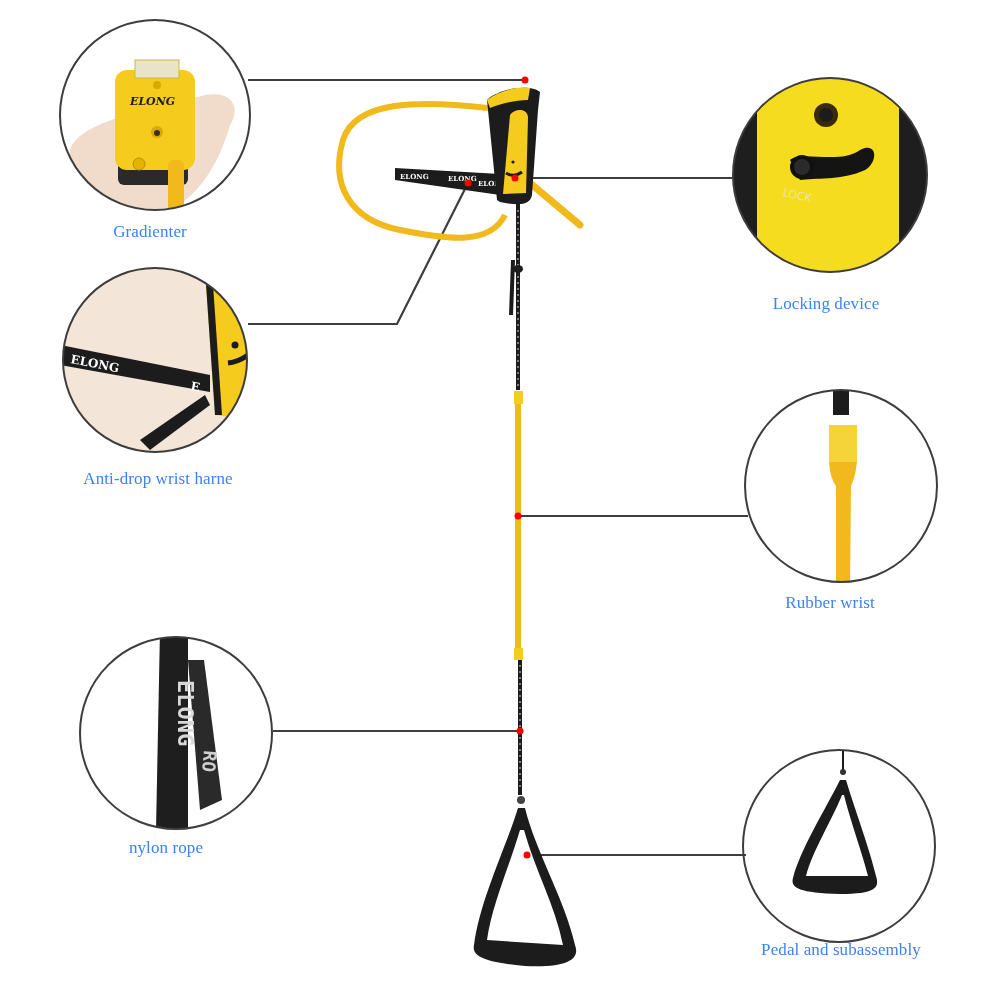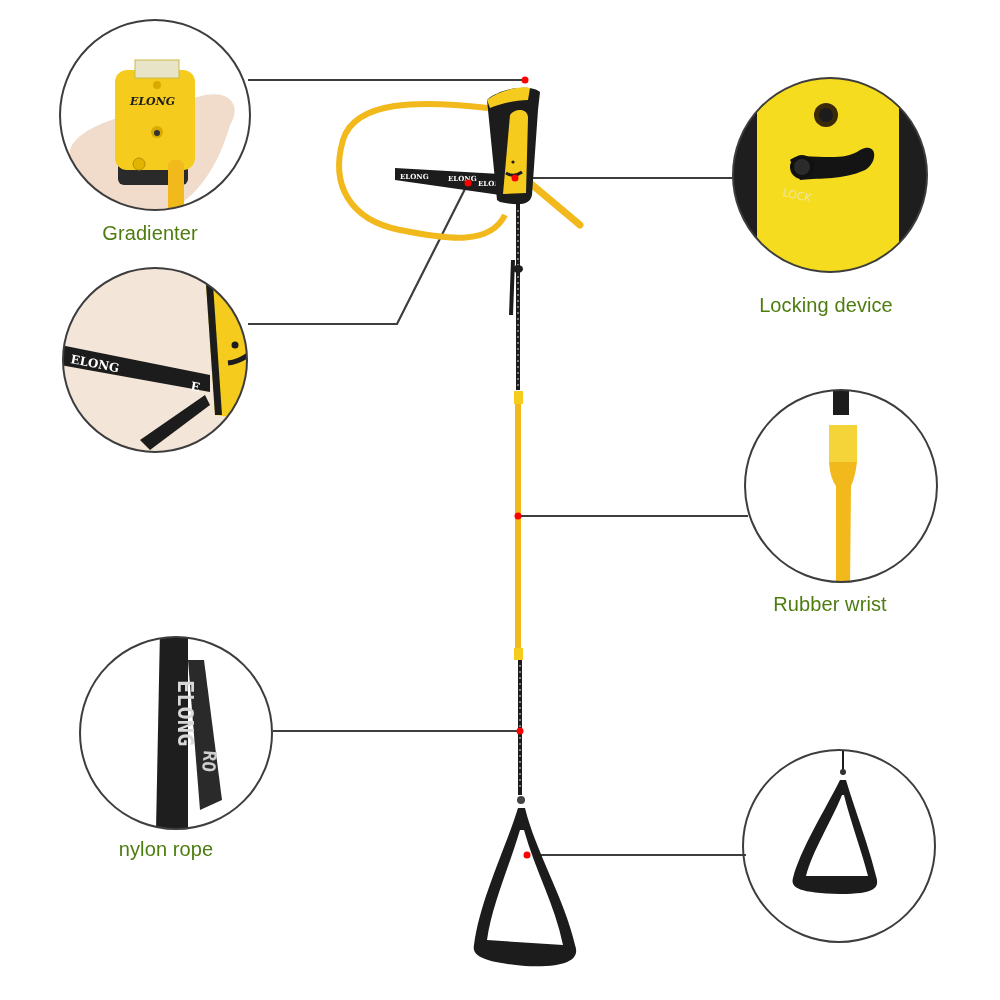--- a/index.html
+++ b/index.html
@@ -1,18 +1,18 @@
 <!DOCTYPE html>
 <html><head>
   <meta charset="utf-8">
   <style>
     html, body { margin:0; padding:0; background:#ffffff; }
     body { width:1000px; height:1000px; position:relative; overflow:hidden; font-family:"DejaVu Sans", sans-serif; }
     .stage { position:absolute; left:0; top:0; width:1000px; height:1000px; }
-    .label { position:absolute; font-family:Liberation Sans, sans-serif; font-size:20px; color:#4d7c0f; white-space:nowrap; letter-spacing:0.1px; transform:translateX(-50%); }
+    .label { position:absolute; font-family:Liberation Serif, serif; font-size:17px; color:#3b82f6; white-space:nowrap; letter-spacing:0.1px; transform:translateX(-50%); }
     svg { position:absolute; left:0; top:0; }
   </style>
 </head>
 <body>
 
 <div class="stage">
 
 <svg width="1000" height="1000" viewBox="0 0 1000 1000">
 
   <g stroke="#3d3d3d" stroke-width="2.2" fill="none">
@@ -146,16 +146,18 @@
   <g clip-path="url(#c6)">
     <line x1="843" y1="740" x2="843" y2="775" stroke="#1c1c1c" stroke-width="2"></line>
     <circle cx="843" cy="772" r="3" fill="#333"></circle>
     <path d="M 840 780 C 825 810, 800 850, 793 878 C 790 888, 800 893, 840 894 C 875 894, 880 888, 876 876 C 870 850, 855 810, 846 780 Z" fill="#1c1c1c"></path>
     <path d="M 842 795 C 832 820, 812 852, 806 876 L 868 876 C 862 852, 850 820, 844 795 Z" fill="#ffffff"></path>
   </g>
   <circle cx="839" cy="846" r="96" stroke="#3d3d3d" stroke-width="2" fill="none"></circle>
 </svg>
 
   <div class="label" style="left:150px; top:222px;">Gradienter</div>
+  <div class="label" style="left:158px; top:469px;">Anti-drop wrist harne</div>
   <div class="label" style="left:826px; top:294px;text-align:center;">Locking device</div>
   <div class="label" style="left:830px; top:593px;">Rubber wrist</div>
   <div class="label" style="left:166px; top:838px;text-align:center;">nylon rope</div>
+  <div class="label" style="left:841px; top:940px;">Pedal and subassembly</div>
 </div>
 
 </body></html>

